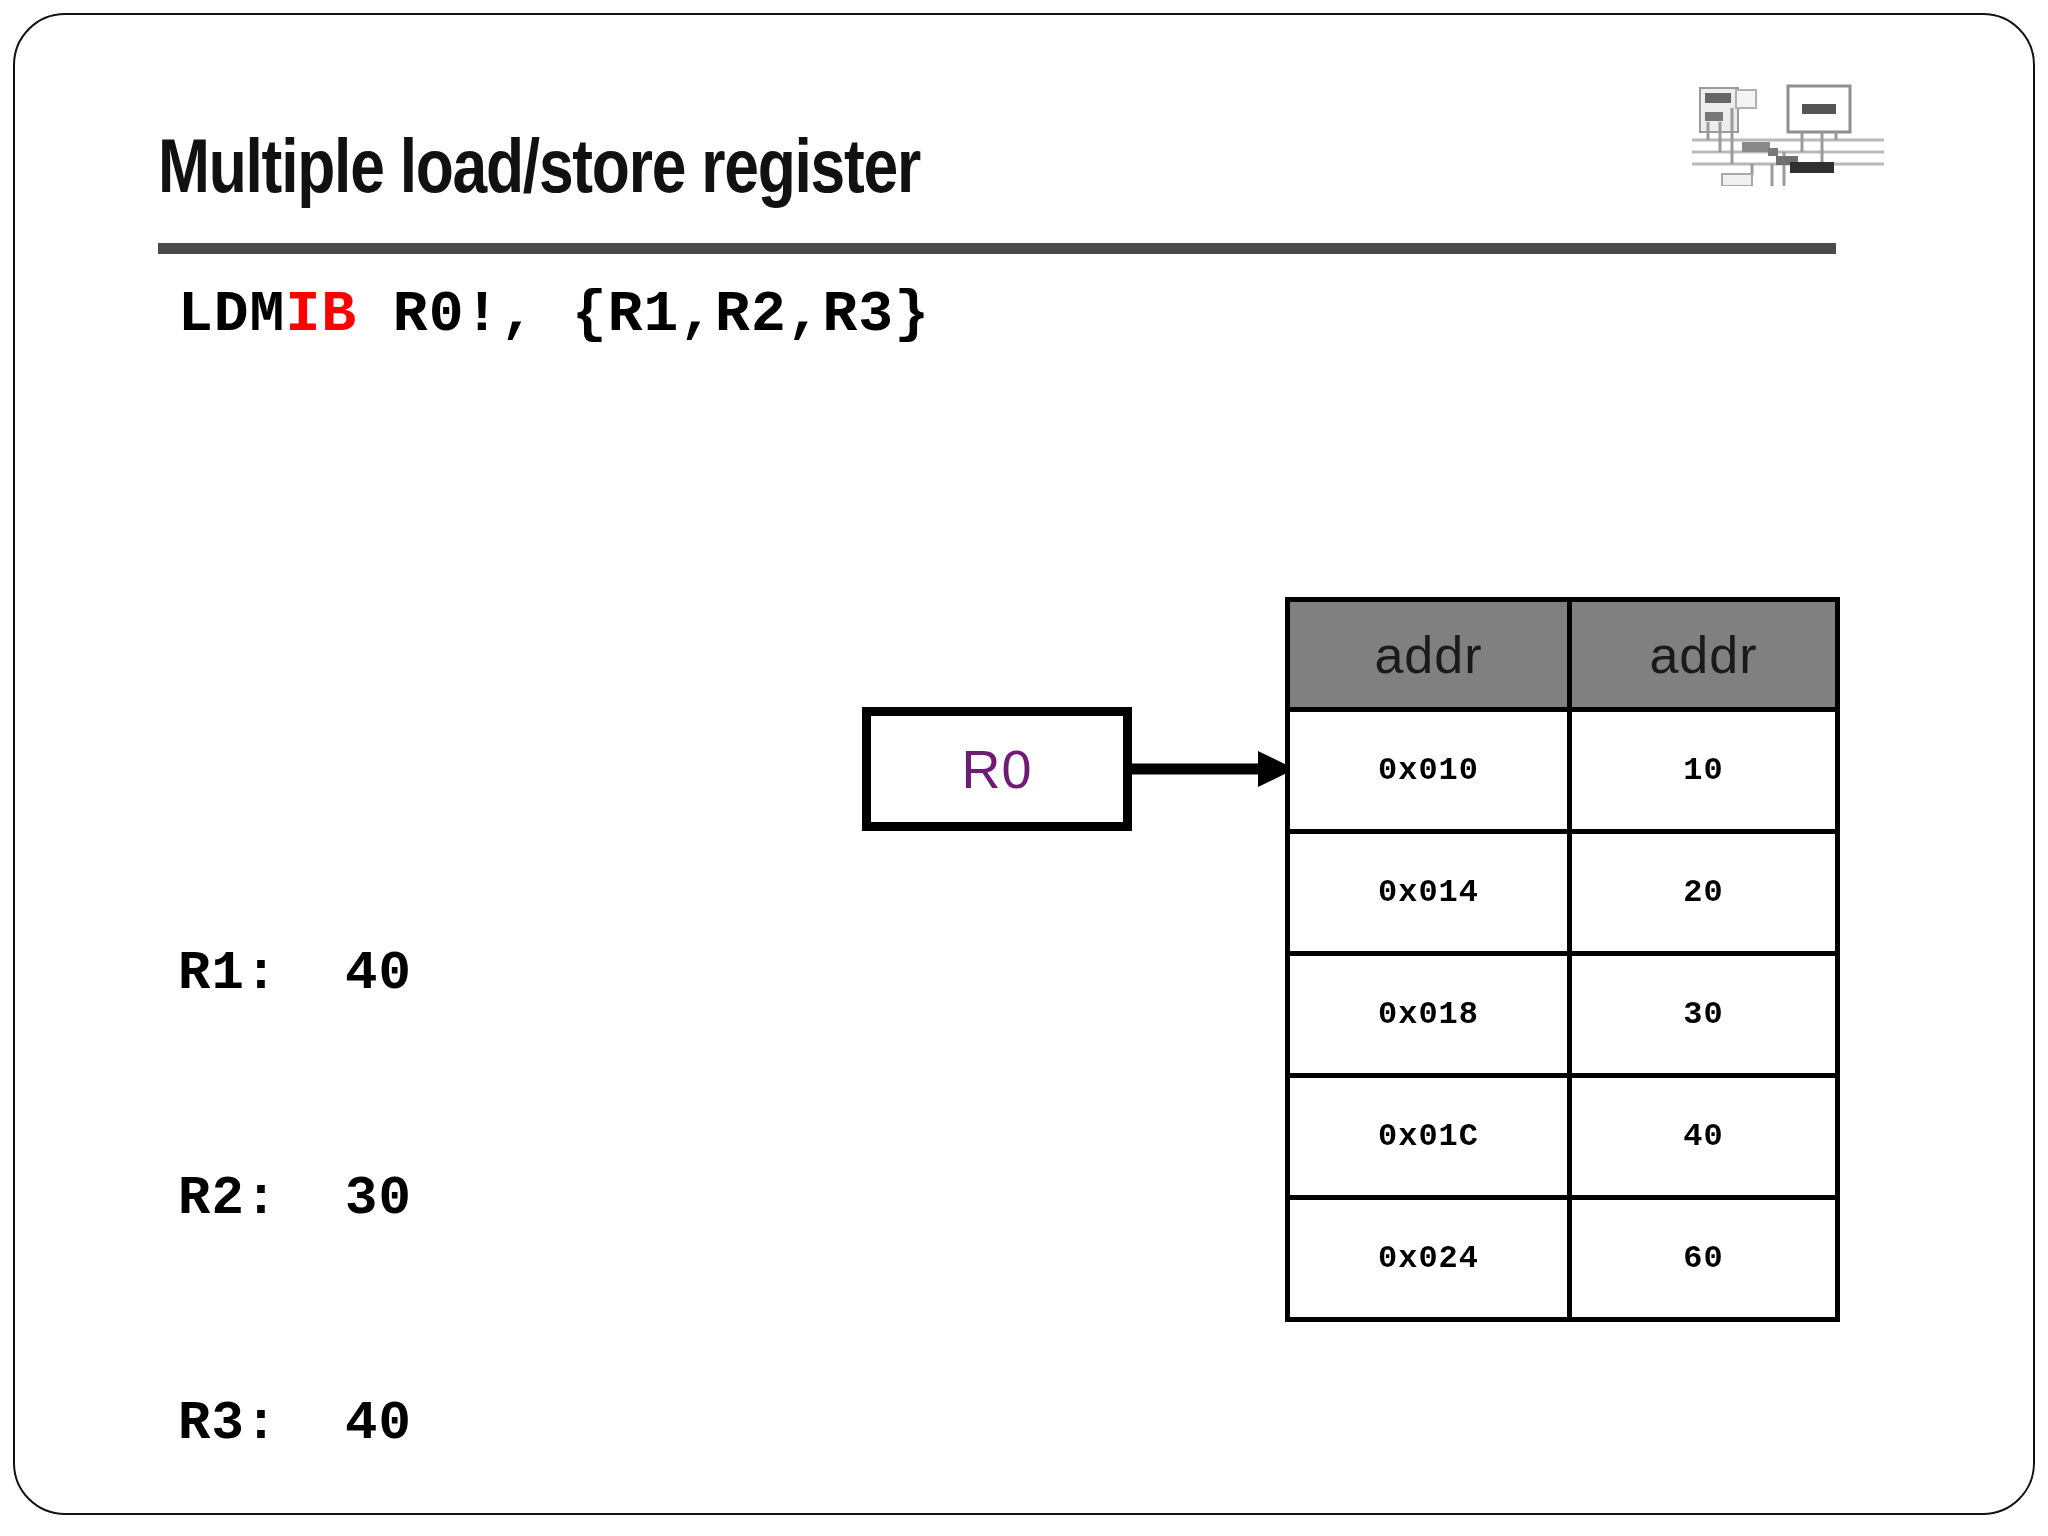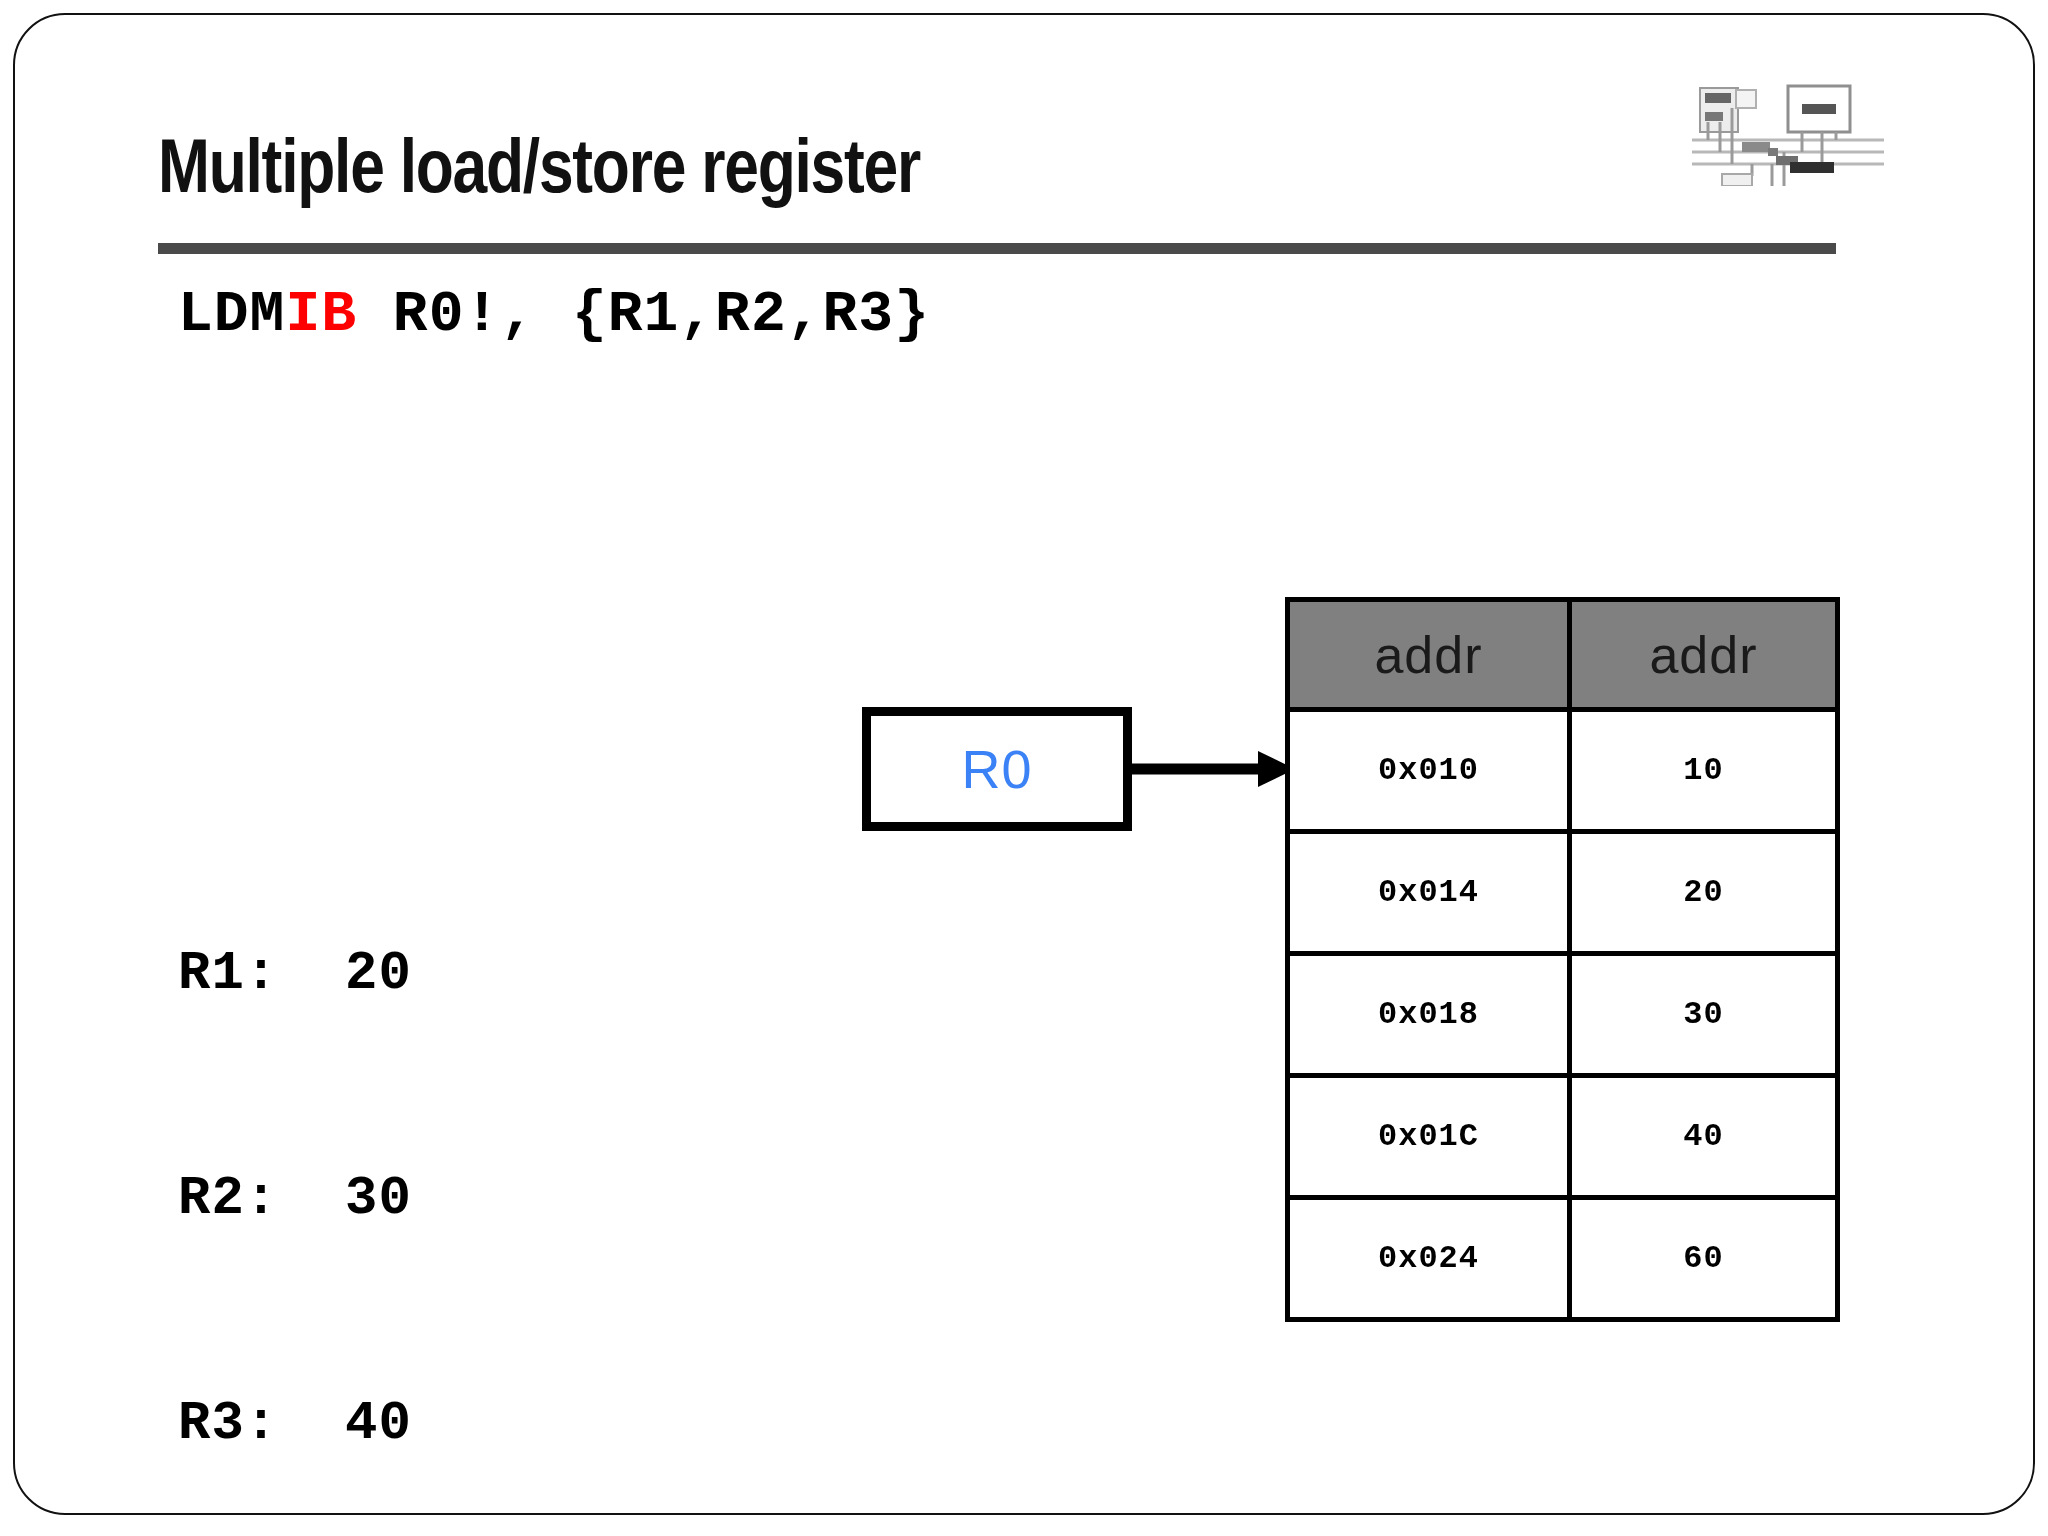--- a/index.html
+++ b/index.html
@@ -106,21 +106,21 @@
     border: 9px solid #000000;
     background: #ffffff;
     box-sizing: border-box;
     display: flex;
     align-items: center;
     justify-content: center;
   }
   #r0-box-label {
     font-family: "Liberation Sans", sans-serif;
     font-size: 54px;
-    color: #3b82f6;
+    color: #701a75;
     letter-spacing: 1px;
   }
 
   
   #arrow {
     position: absolute;
     left: 1130px;
     top: 745px;
     width: 165px;
     height: 48px;
@@ -201,21 +201,21 @@
       <rect x="84" y="78" width="22" height="9" fill="#6f6f6f"></rect>
       <rect x="98" y="84" width="44" height="11" fill="#2f2f2f"></rect>
       <rect x="76" y="70" width="10" height="8" fill="#7a7a7a"></rect>
       <rect x="30" y="96" width="30" height="12" fill="#f0f0f0" stroke="#a8a8a8" stroke-width="2"></rect>
     </svg>
   </div>
 
   <div id="code-line"><span>LDM</span><span class="code-red">IB</span><span> R0!, {R1,R2,R3}</span></div>
 
   <div id="reg-list">
-    <div class="reg-row">R1:  20</div>
+    <div class="reg-row">R1:  40</div>
     <div class="reg-row">R2:  30</div>
     <div class="reg-row">R3:  40</div>
     
   </div>
 
   <div id="r0-box">
     <span id="r0-box-label">R0</span>
   </div>
 
   <div id="arrow">

